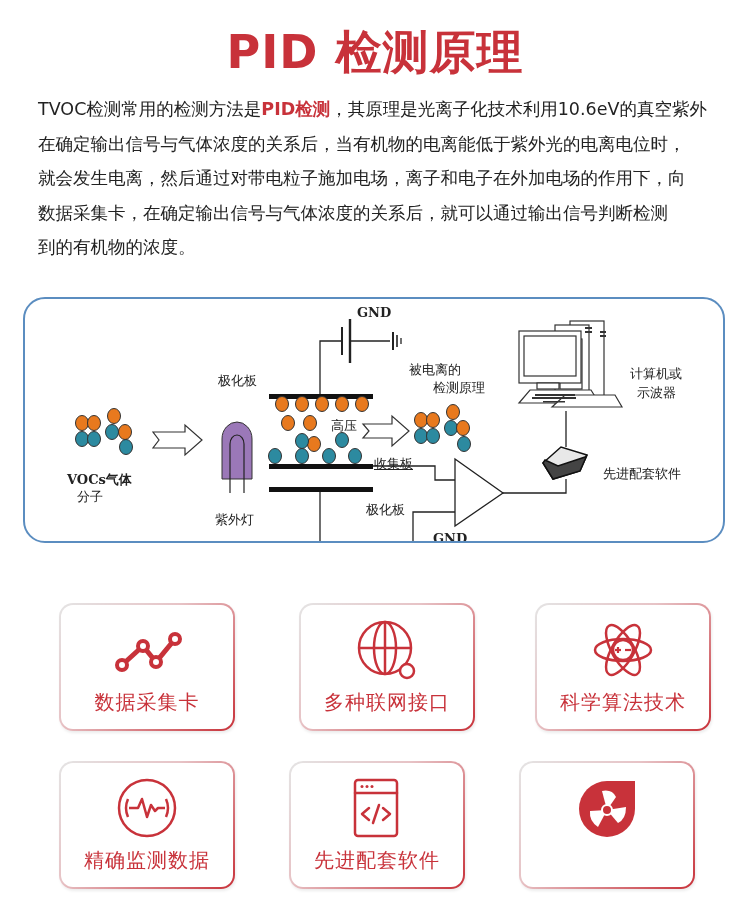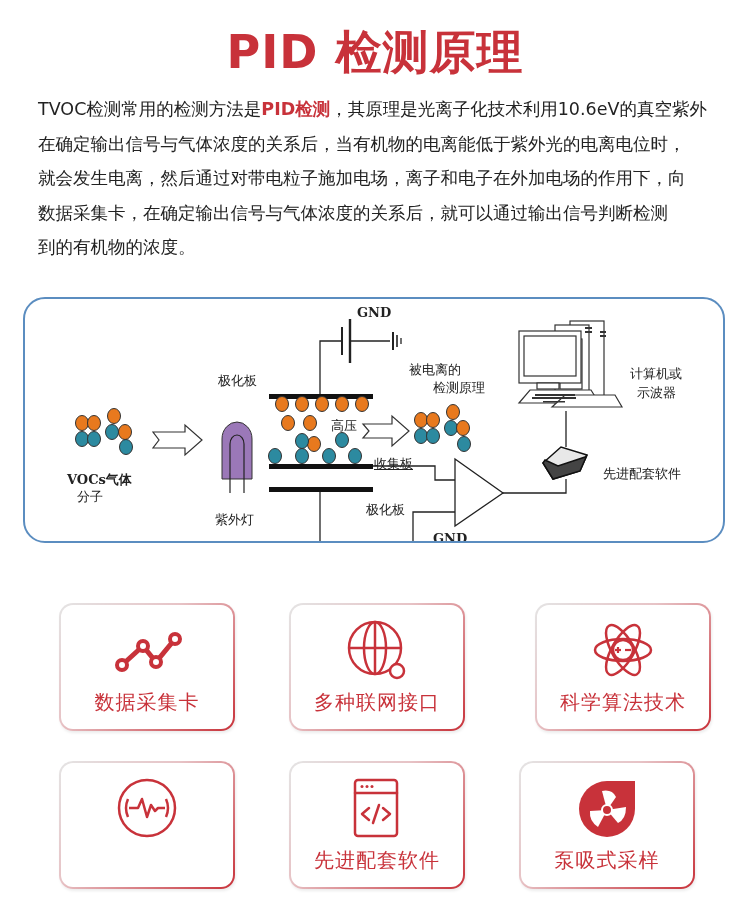--- a/index.html
+++ b/index.html
@@ -170,21 +170,21 @@
         <circle cx="10" cy="48" r="5"></circle>
         <circle cx="31" cy="29" r="5"></circle>
         <circle cx="44" cy="45" r="5"></circle>
         <circle cx="63" cy="22" r="5"></circle>
       </g>
     </svg>
     <div class="card-label">数据采集卡</div>
   </div>
 </div>
 
-<div class="card" style="left:289px;top:603px;">
+<div class="card" style="left:299px;top:603px;">
   <div class="card-inner">
     <svg class="card-icon" viewBox="0 0 70 66">
       <g stroke="#c8323a" stroke-width="2.5" fill="none">
         <circle cx="33" cy="31" r="26"></circle>
         <ellipse cx="33" cy="31" rx="11" ry="26"></ellipse>
         <line x1="33" y1="5" x2="33" y2="57"></line>
         <line x1="7" y1="31" x2="59" y2="31"></line>
       </g>
       <circle cx="55" cy="54" r="7" fill="#fff" stroke="#c8323a" stroke-width="2.5"></circle>
     </svg>
@@ -214,20 +214,21 @@
 <div class="card" style="left:59px;top:761px;">
   <div class="card-inner">
     <svg class="card-icon" viewBox="0 0 70 66">
       <g stroke="#c8323a" stroke-width="2.5" fill="none" stroke-linejoin="round">
         <circle cx="35" cy="33" r="28"></circle>
         <path d="M16,24 Q12,33 16,42"></path>
         <path d="M54,24 Q58,33 54,42"></path>
         <polyline points="17,33 26,33 30,24 35,42 39,30 43,36 46,33 53,33"></polyline>
       </g>
     </svg>
+    <div class="card-label">精确监测数据</div>
   </div>
 </div>
 
 <div class="card" style="left:289px;top:761px;">
   <div class="card-inner">
     <svg class="card-icon" viewBox="0 0 70 66">
       <g stroke="#c8323a" stroke-width="2.5" fill="none" stroke-linecap="round" stroke-linejoin="round">
         <rect x="13" y="5" width="42" height="56" rx="3"></rect>
         <line x1="13" y1="18" x2="55" y2="18"></line>
         <polyline points="27,33 20,39 27,45"></polyline>
@@ -248,15 +249,14 @@
   <div class="card-inner">
     <svg class="card-icon" viewBox="0 0 70 66">
       <path d="M35,6 L63,6 L63,34 A28,28 0 1 1 35,6 Z" fill="#c8323a"></path>
       <g fill="#fff">
         <path d="M35,35 L30,16 Q40,14 44,22 Z"></path>
         <path d="M35,35 L54,32 Q54,44 46,48 Z"></path>
         <path d="M35,35 L26,52 Q17,46 18,36 Z"></path>
       </g>
       <circle cx="35" cy="35" r="5" fill="#c8323a" stroke="#fff" stroke-width="2"></circle>
     </svg>
-    <div class="card-label">泵吸式采样</div>
   </div>
 </div>
 
 </body></html>

